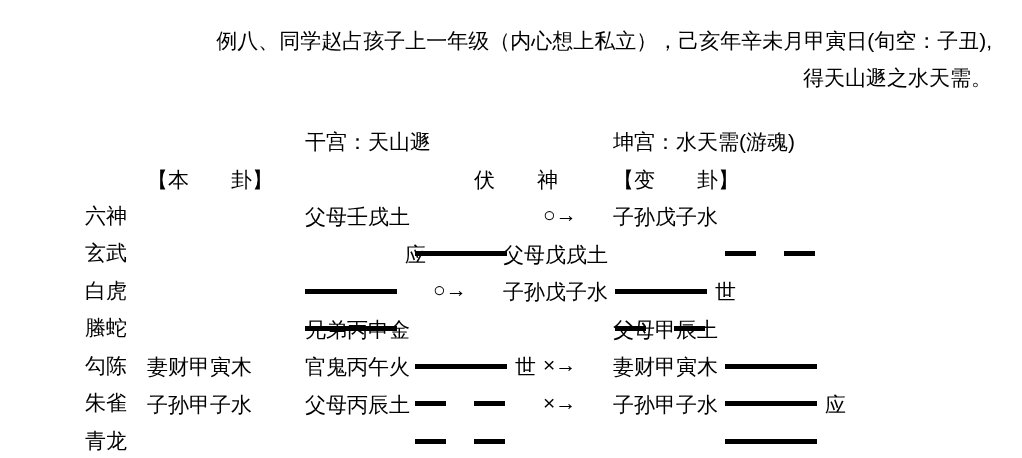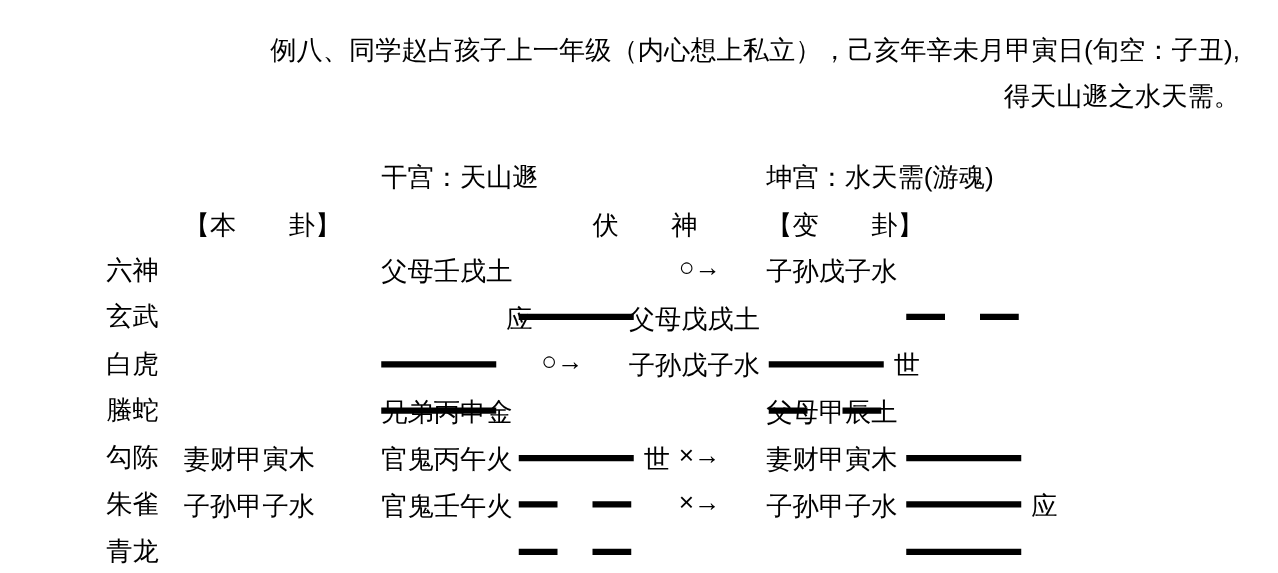--- a/index.html
+++ b/index.html
@@ -141,21 +141,21 @@
     <div class="cell c-bian-name">妻财甲寅木</div>
     <div class="cell c-bian-line">
       <div class="yao solid"></div>
     </div>
     <div class="cell c-bian-marker"></div>
   </div>
 
   <div class="row">
     <div class="cell c-liushen">青龙</div>
     <div class="cell c-fushen">子孙甲子水</div>
-    <div class="cell c-ben-name">官鬼壬午火</div>
+    <div class="cell c-ben-name">父母丙辰土</div>
     <div class="cell c-ben-line">
       <div class="yao broken"></div>
     </div>
     <div class="cell c-ben-marker"></div>
     <div class="cell c-change">×→</div>
     <div class="cell c-bian-name">子孙甲子水</div>
     <div class="cell c-bian-line">
       <div class="yao solid"></div>
     </div>
     <div class="cell c-bian-marker">应</div>

